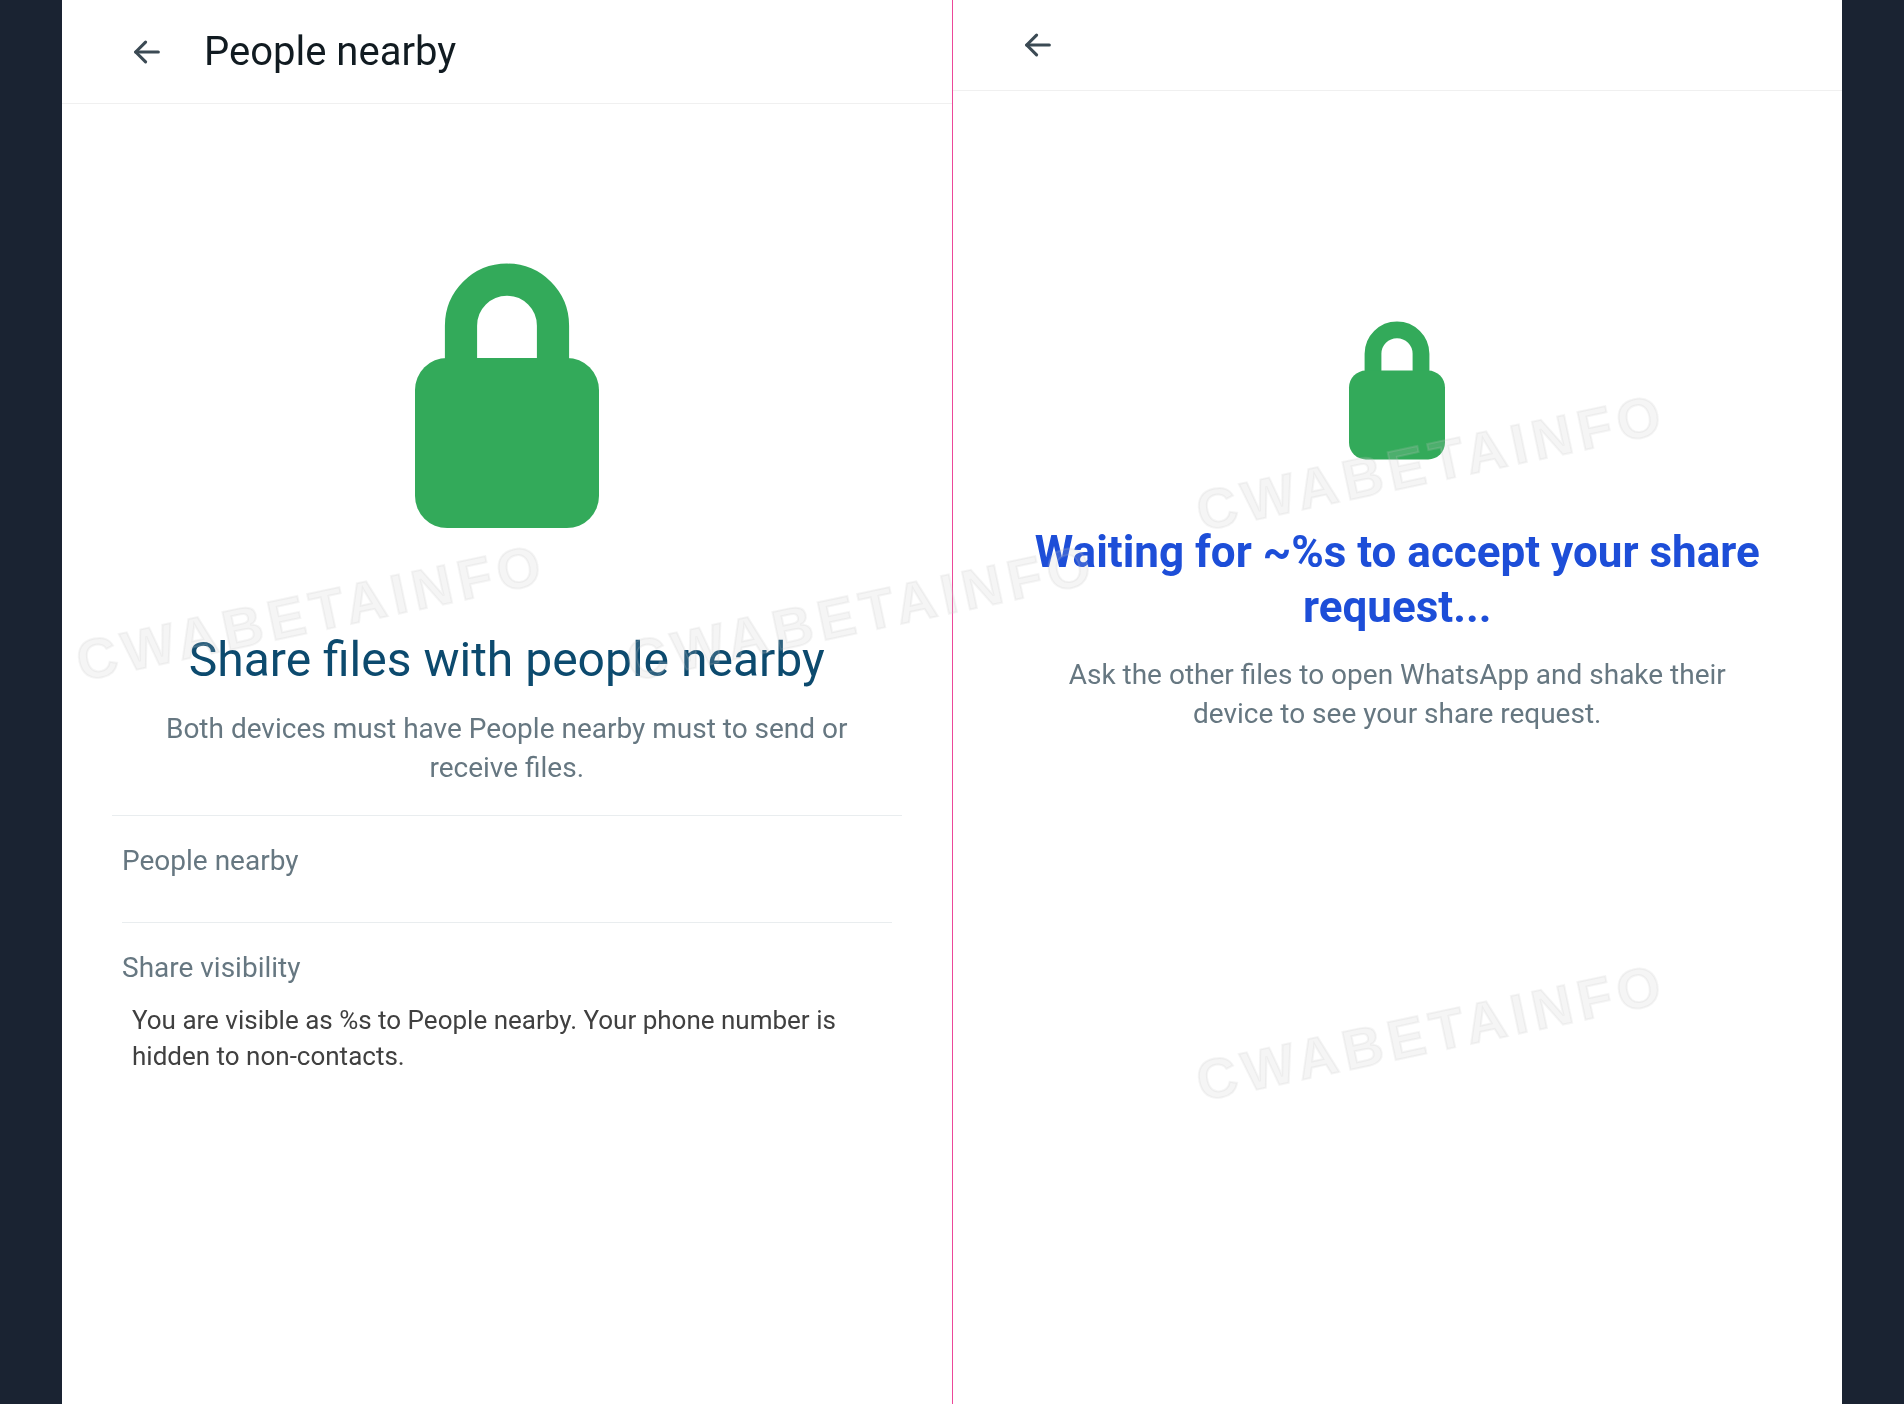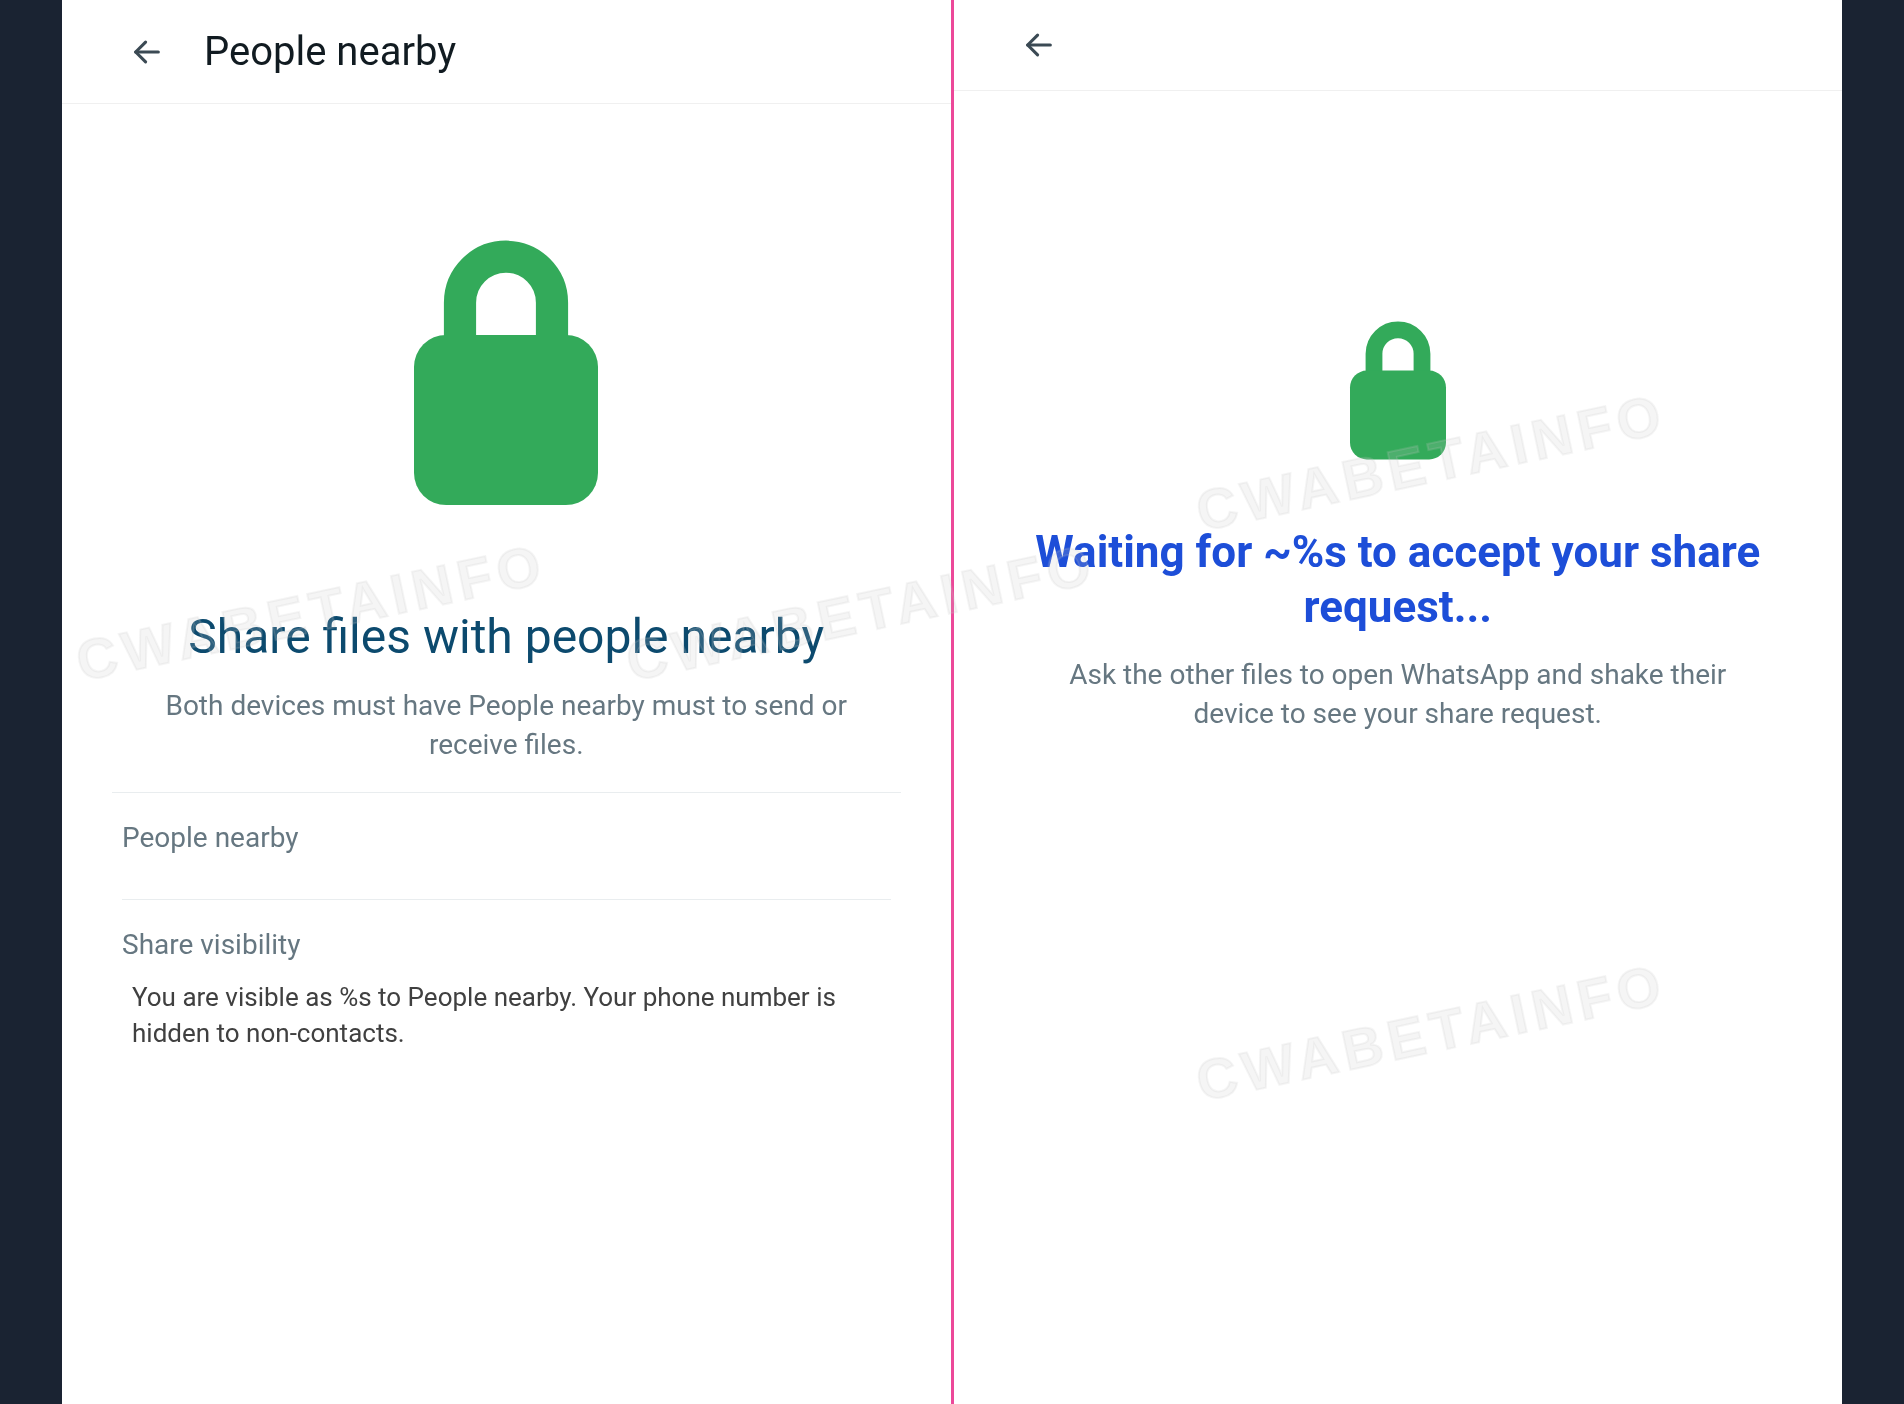--- a/index.html
+++ b/index.html
@@ -23,21 +23,22 @@
     display: flex;
     position: relative;
   }
   .panel {
     flex: 1;
     display: flex;
     flex-direction: column;
     position: relative;
   }
   .panel-left {
-    border-right: 3px solid #ec4899;
+    border-right: 1px solid #ec4899;
+    gap: 23px;
   }
   .header {
     display: flex;
     align-items: center;
     padding: 28px 30px 28px 68px;
     border-bottom: 1px solid #f0f0f0;
     gap: 40px;
   }
   .back-arrow {
     width: 34px;

